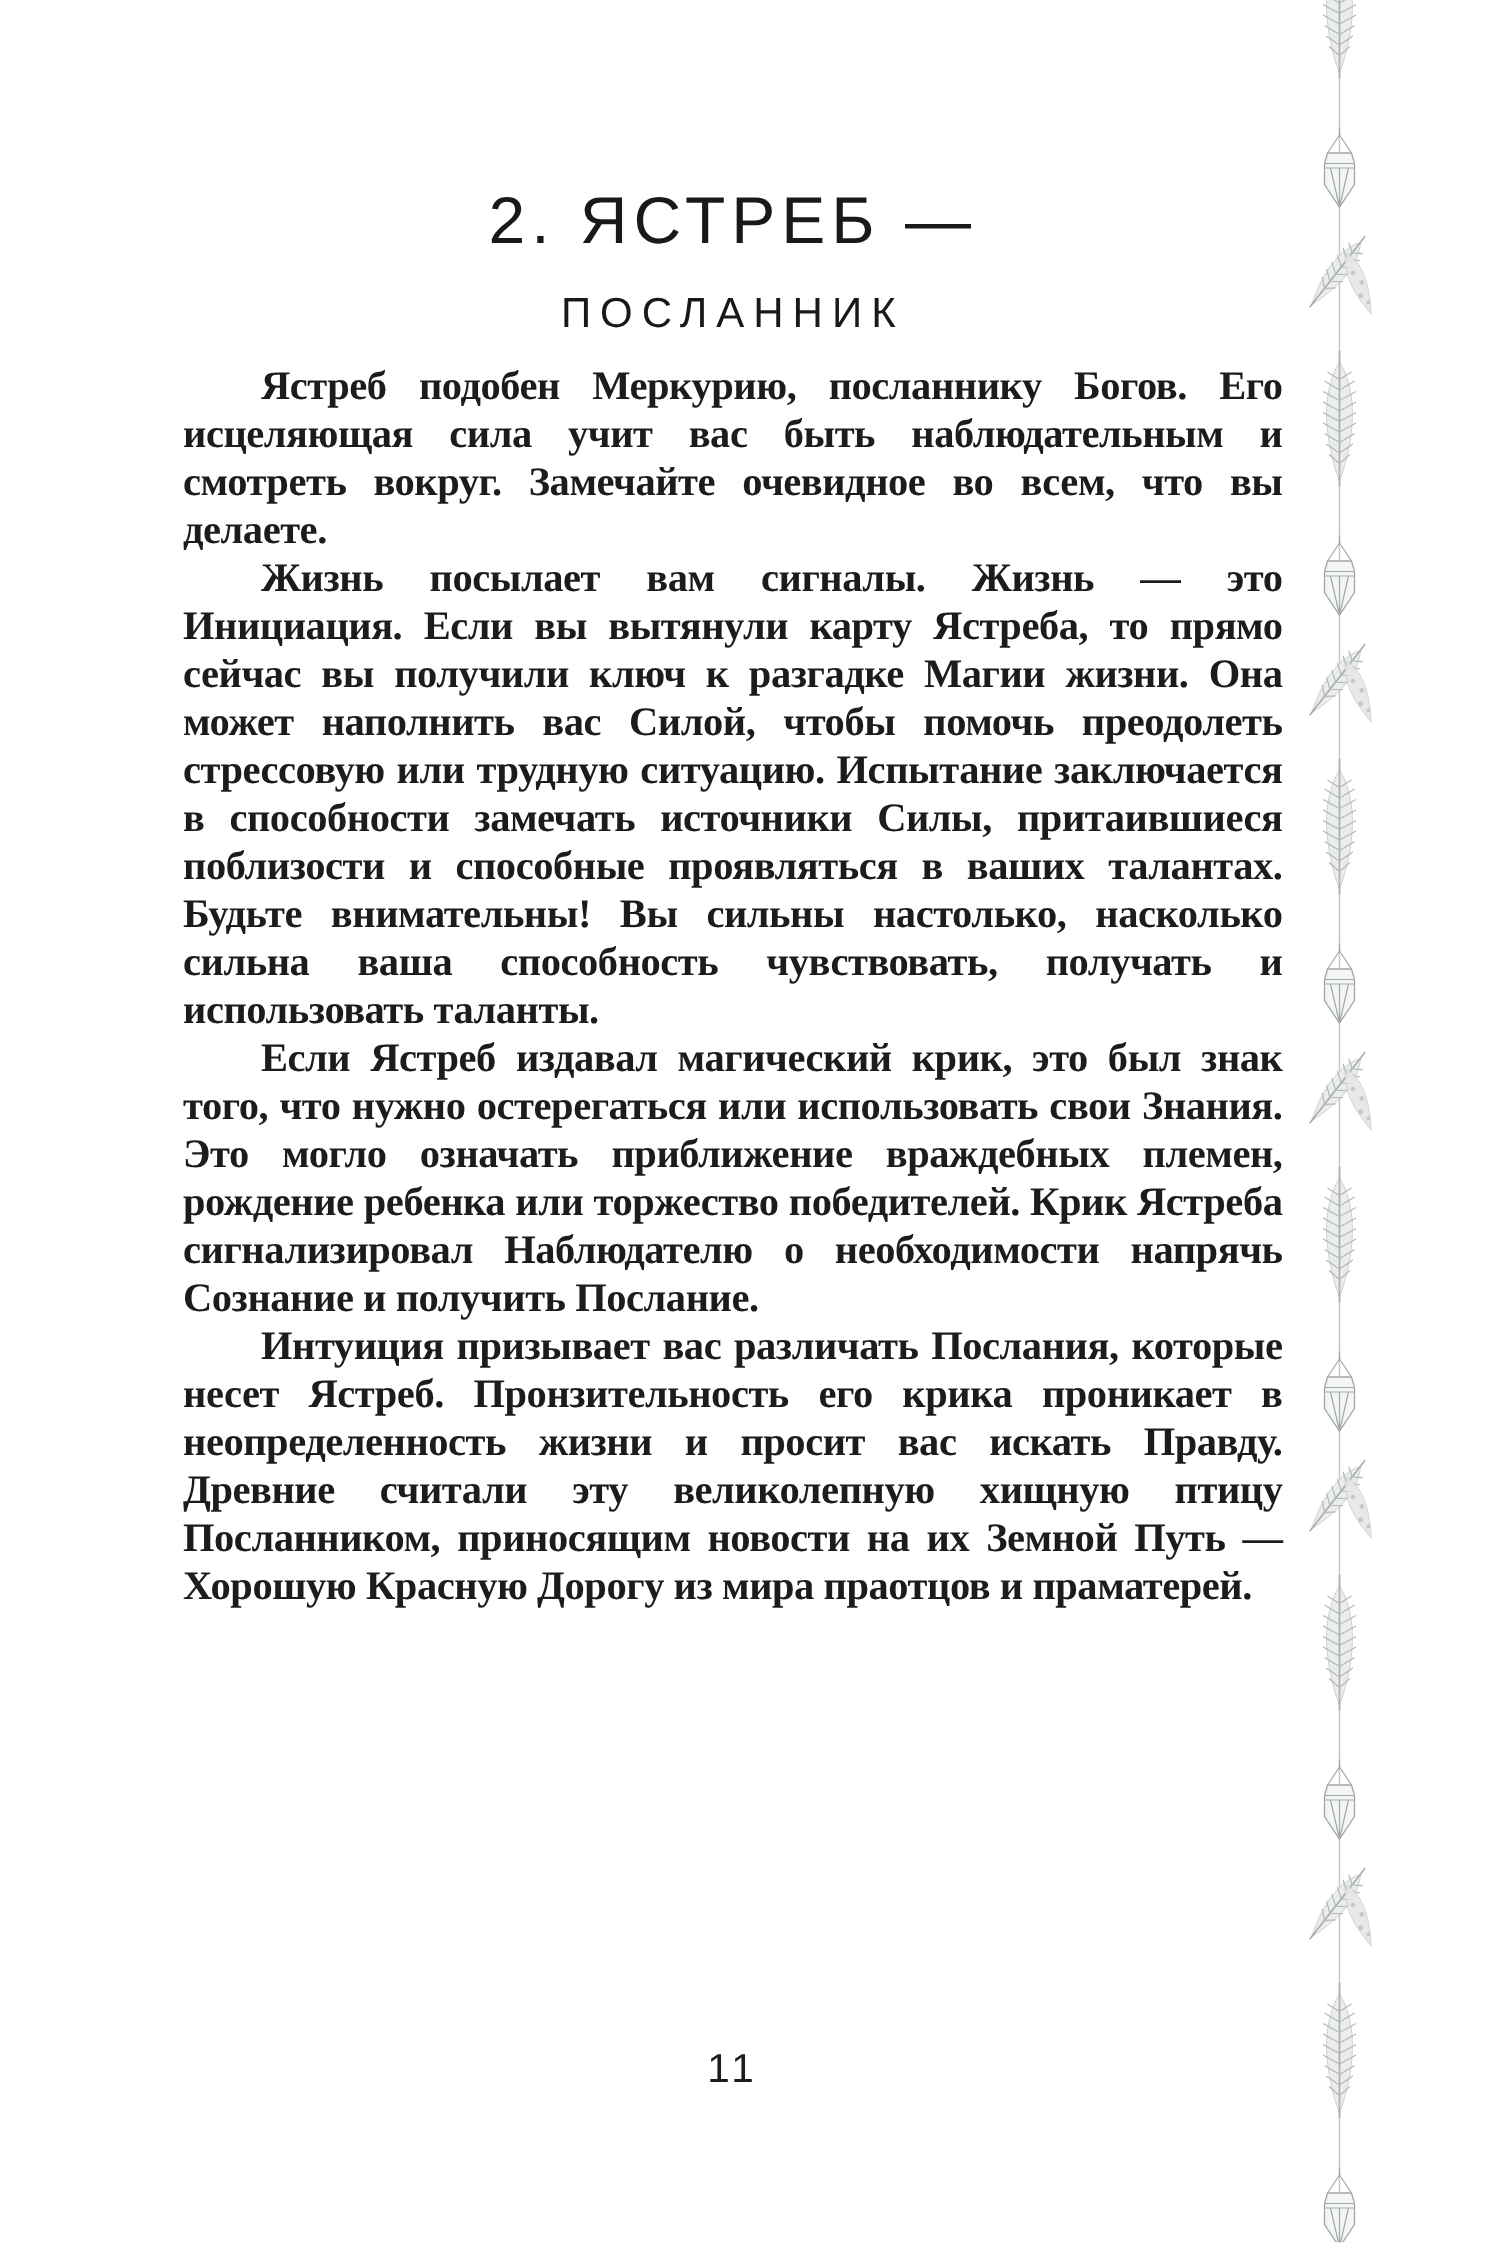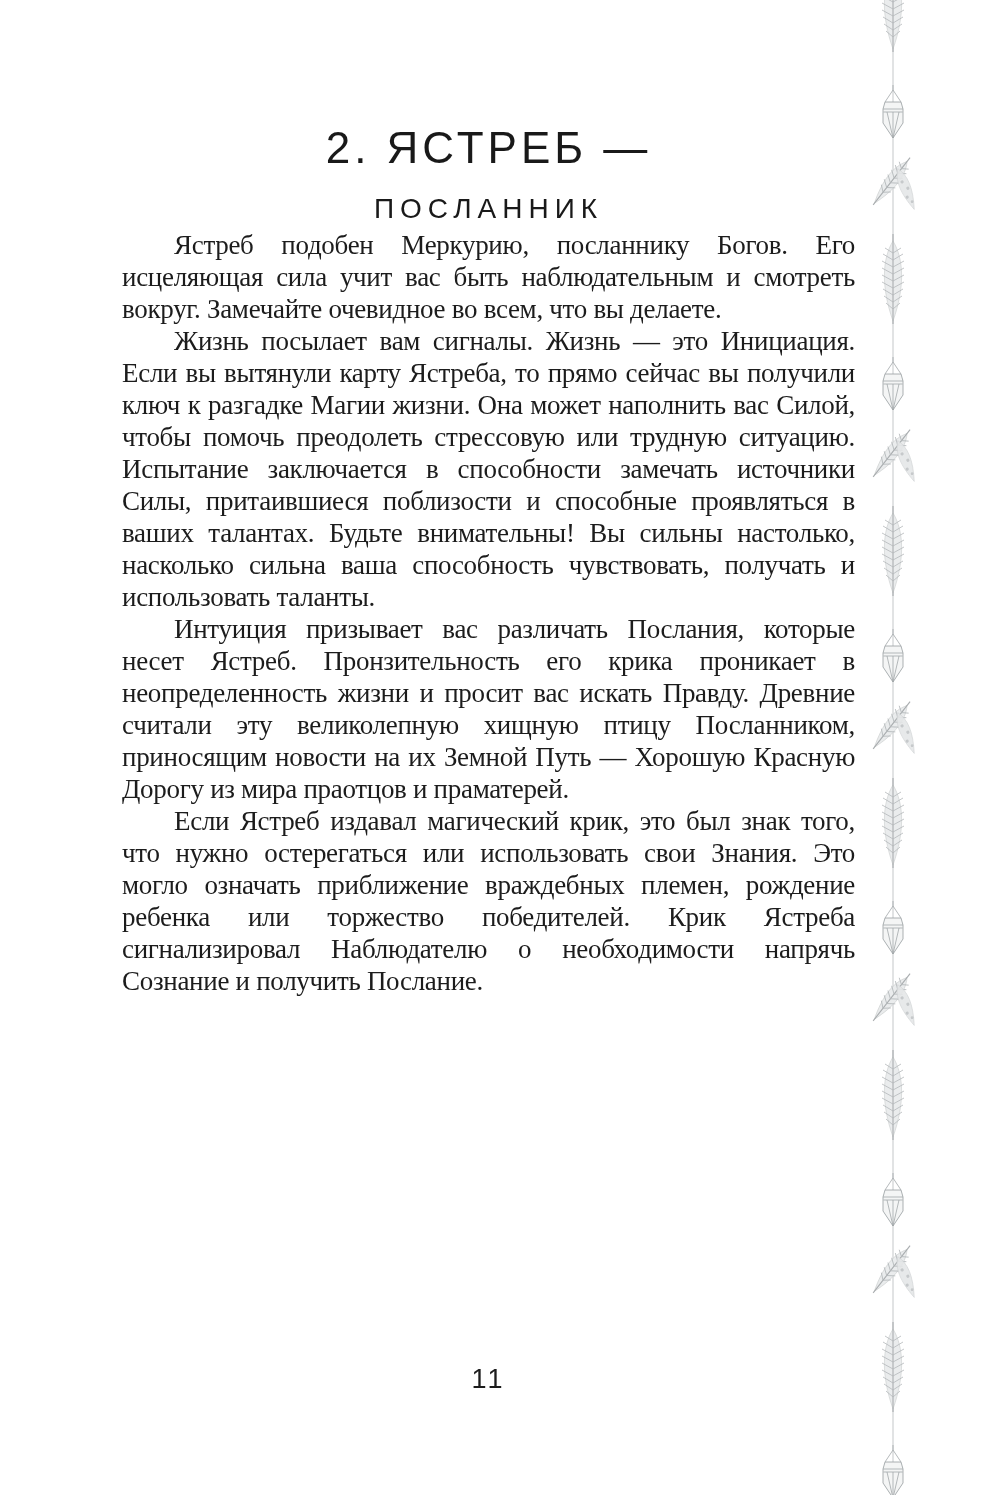--- a/index.html
+++ b/index.html
@@ -55,27 +55,28 @@
   .epigraph {
     margin-top: 54px;
     text-align: center;
     font-family: "Liberation Serif", serif;
     font-style: italic;
     font-size: 27px;
     line-height: 36px;
     color: #262626;
   }
   .bodytext {
-    margin-top: 4px;
+    margin-top: 16px;
     font-family: "Liberation Serif", serif;
     font-size: 27px;
     line-height: 32px;
     letter-spacing: -0.3px;
     text-align: justify;
     color: #1c1c1c;
+    font-weight: bold;
   }
   .bodytext p {
     margin: 0;
     text-indent: 52px;
   }
   .page-number {
     position: absolute;
     left: 0;
     right: 0;
     top: 1364px;
@@ -169,21 +170,21 @@
 
     <div class="chapter-title">
       <div class="title-line1">2. ЯСТРЕБ —</div>
       <div class="title-line2">ПОСЛАННИК</div>
     </div>
 
 
     <div class="bodytext">
       <p>Ястреб подобен Меркурию, посланнику Богов. Его исцеляющая сила учит вас быть наблюдательным и смотреть вокруг. Замечайте очевидное во всем, что вы делаете.</p>
       <p>Жизнь посылает вам сигналы. Жизнь — это Инициация. Если вы вытянули карту Ястреба, то прямо сейчас вы получили ключ к разгадке Магии жизни. Она может наполнить вас Силой, чтобы помочь преодолеть стрессовую или трудную ситуацию. Испытание заключается в способности замечать источники Силы, притаившиеся поблизости и способные проявляться в ваших талантах. Будьте внимательны! Вы сильны настолько, насколько сильна ваша способность чувствовать, получать и использовать таланты.</p>
+      <p>Если Ястреб издавал магический крик, это был знак того, что нужно остерегаться или использовать свои Знания. Это могло означать приближение враждебных племен, рождение ребенка или торжество победителей. Крик Ястреба сигнализировал Наблюдателю о необходимости напрячь Сознание и получить Послание.</p>
       <p>Интуиция призывает вас различать Послания, которые несет Ястреб. Пронзительность его крика проникает в неопределенность жизни и просит вас искать Правду. Древние считали эту великолепную хищную птицу Посланником, приносящим новости на их Земной Путь — Хорошую Красную Дорогу из мира праотцов и праматерей.</p>
-      <p>Если Ястреб издавал магический крик, это был знак того, что нужно остерегаться или использовать свои Знания. Это могло означать приближение враждебных племен, рождение ребенка или торжество победителей. Крик Ястреба сигнализировал Наблюдателю о необходимости напрячь Сознание и получить Послание.</p>
     </div>
 
   </div>
 
   <div class="page-number">11</div>
 
 </div>
 
 </body></html>

